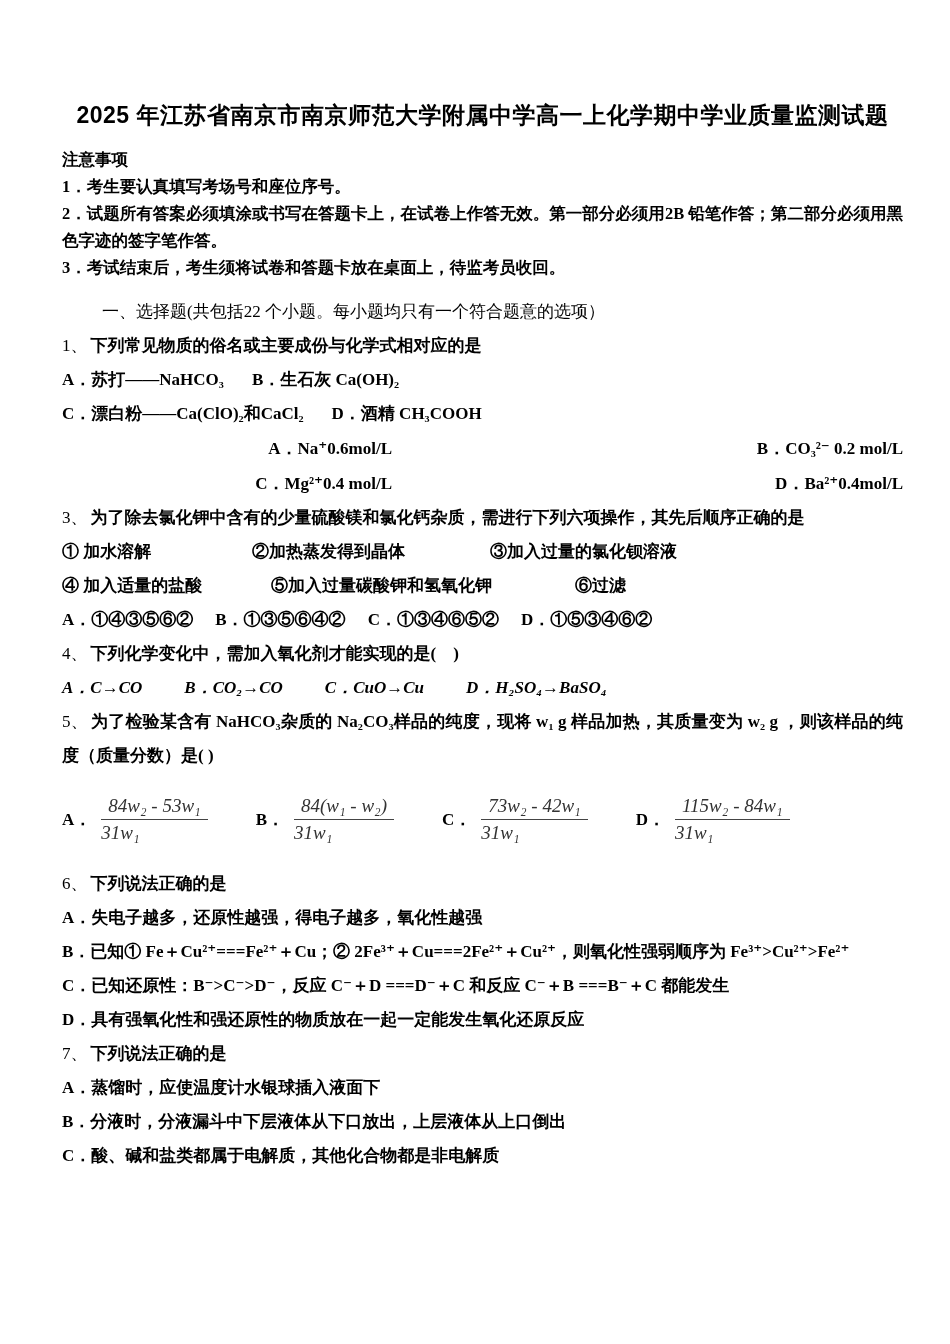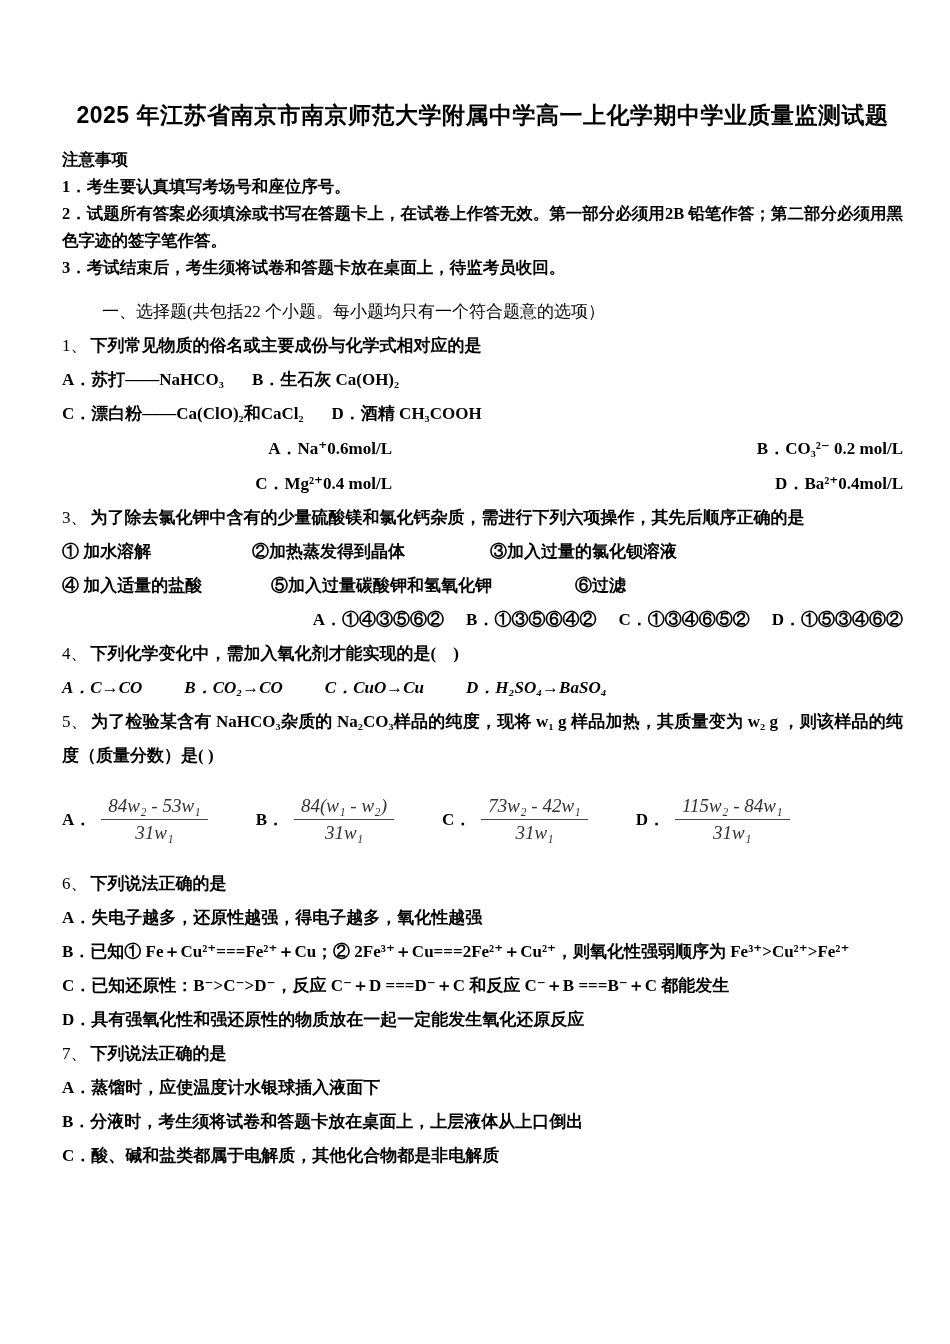--- a/index.html
+++ b/index.html
@@ -15,32 +15,32 @@
     margin-bottom:16px;
   }
   .notes { font-weight:700; font-size:16.5px; line-height:27px; }
   .notes .note-line { text-align:justify; }
   .section-header { font-weight:400; line-height:34px; margin-top:14px;margin-left:40px; }
   .qline { line-height:34px; text-align:justify; }
   .qnum { font-weight:400; padding-right:3px; }
   .qtext { font-weight:700; }
   .optline { font-weight:700; line-height:34px; display:flex; }
   .optline.g28 { gap:28px; }
-  .optline.g22 { gap:22px;justify-content:flex-end; }
+  .optline.g22 { gap:22px; }
   .optline.g24 { gap:42px;font-style:italic; }
   .opt-grid {
     display:grid; grid-template-columns:330px 1fr; font-weight:700; line-height:35px;text-align:right;
   }
   .steps-row { display:flex; font-weight:700; line-height:34px; }
   .w190 { width:190px; } .w238 { width:238px; }
   .w209 { width:209px; } .w304 { width:304px; }
   .frac-row { display:flex; align-items:center; gap:48px; margin:8px 0 10px; min-height:76px; }
   .frac-opt { display:flex; align-items:center; gap:10px; }
   .frac-label { font-weight:700; }
-  .frac { display:inline-flex; flex-direction:column; text-align:center;
+  .frac { display:inline-flex; flex-direction:column; text-align:left;
           font-style:italic; font-size:19px; color:#333; font-weight:400; }
   .frac .num { border-bottom:1.6px solid #444; padding:0 7px 2px; }
   .frac .den { padding-top:2px; }
 </style>
 </head>
 <body>
 
 <div class="page">
 
   <h1 class="title">2025 年江苏省南京市南京师范大学附属中学高一上化学期中学业质量监测试题</h1>
@@ -142,16 +142,16 @@
   </div>
   <div class="qline qtext">A．失电子越多，还原性越强，得电子越多，氧化性越强</div>
   <div class="qline qtext">B．已知① Fe＋Cu²⁺===Fe²⁺＋Cu；② 2Fe³⁺＋Cu===2Fe²⁺＋Cu²⁺，则氧化性强弱顺序为 Fe³⁺&gt;Cu²⁺&gt;Fe²⁺</div>
   <div class="qline qtext">C．已知还原性：B⁻&gt;C⁻&gt;D⁻，反应 C⁻＋D ===D⁻＋C 和反应 C⁻＋B ===B⁻＋C 都能发生</div>
   <div class="qline qtext">D．具有强氧化性和强还原性的物质放在一起一定能发生氧化还原反应</div>
 
   <div class="qline">
     <span class="qnum">7、</span><span class="qtext">下列说法正确的是</span>
   </div>
   <div class="qline qtext">A．蒸馏时，应使温度计水银球插入液面下</div>
-  <div class="qline qtext">B．分液时，考生须将试卷和答题卡放在桌面上，上层液体从上口倒出</div>
+  <div class="qline qtext">B．分液时，分液漏斗中下层液体从下口放出，上层液体从上口倒出</div>
   <div class="qline qtext">C．酸、碱和盐类都属于电解质，其他化合物都是非电解质</div>
 
 </div>
 
 </body></html>

